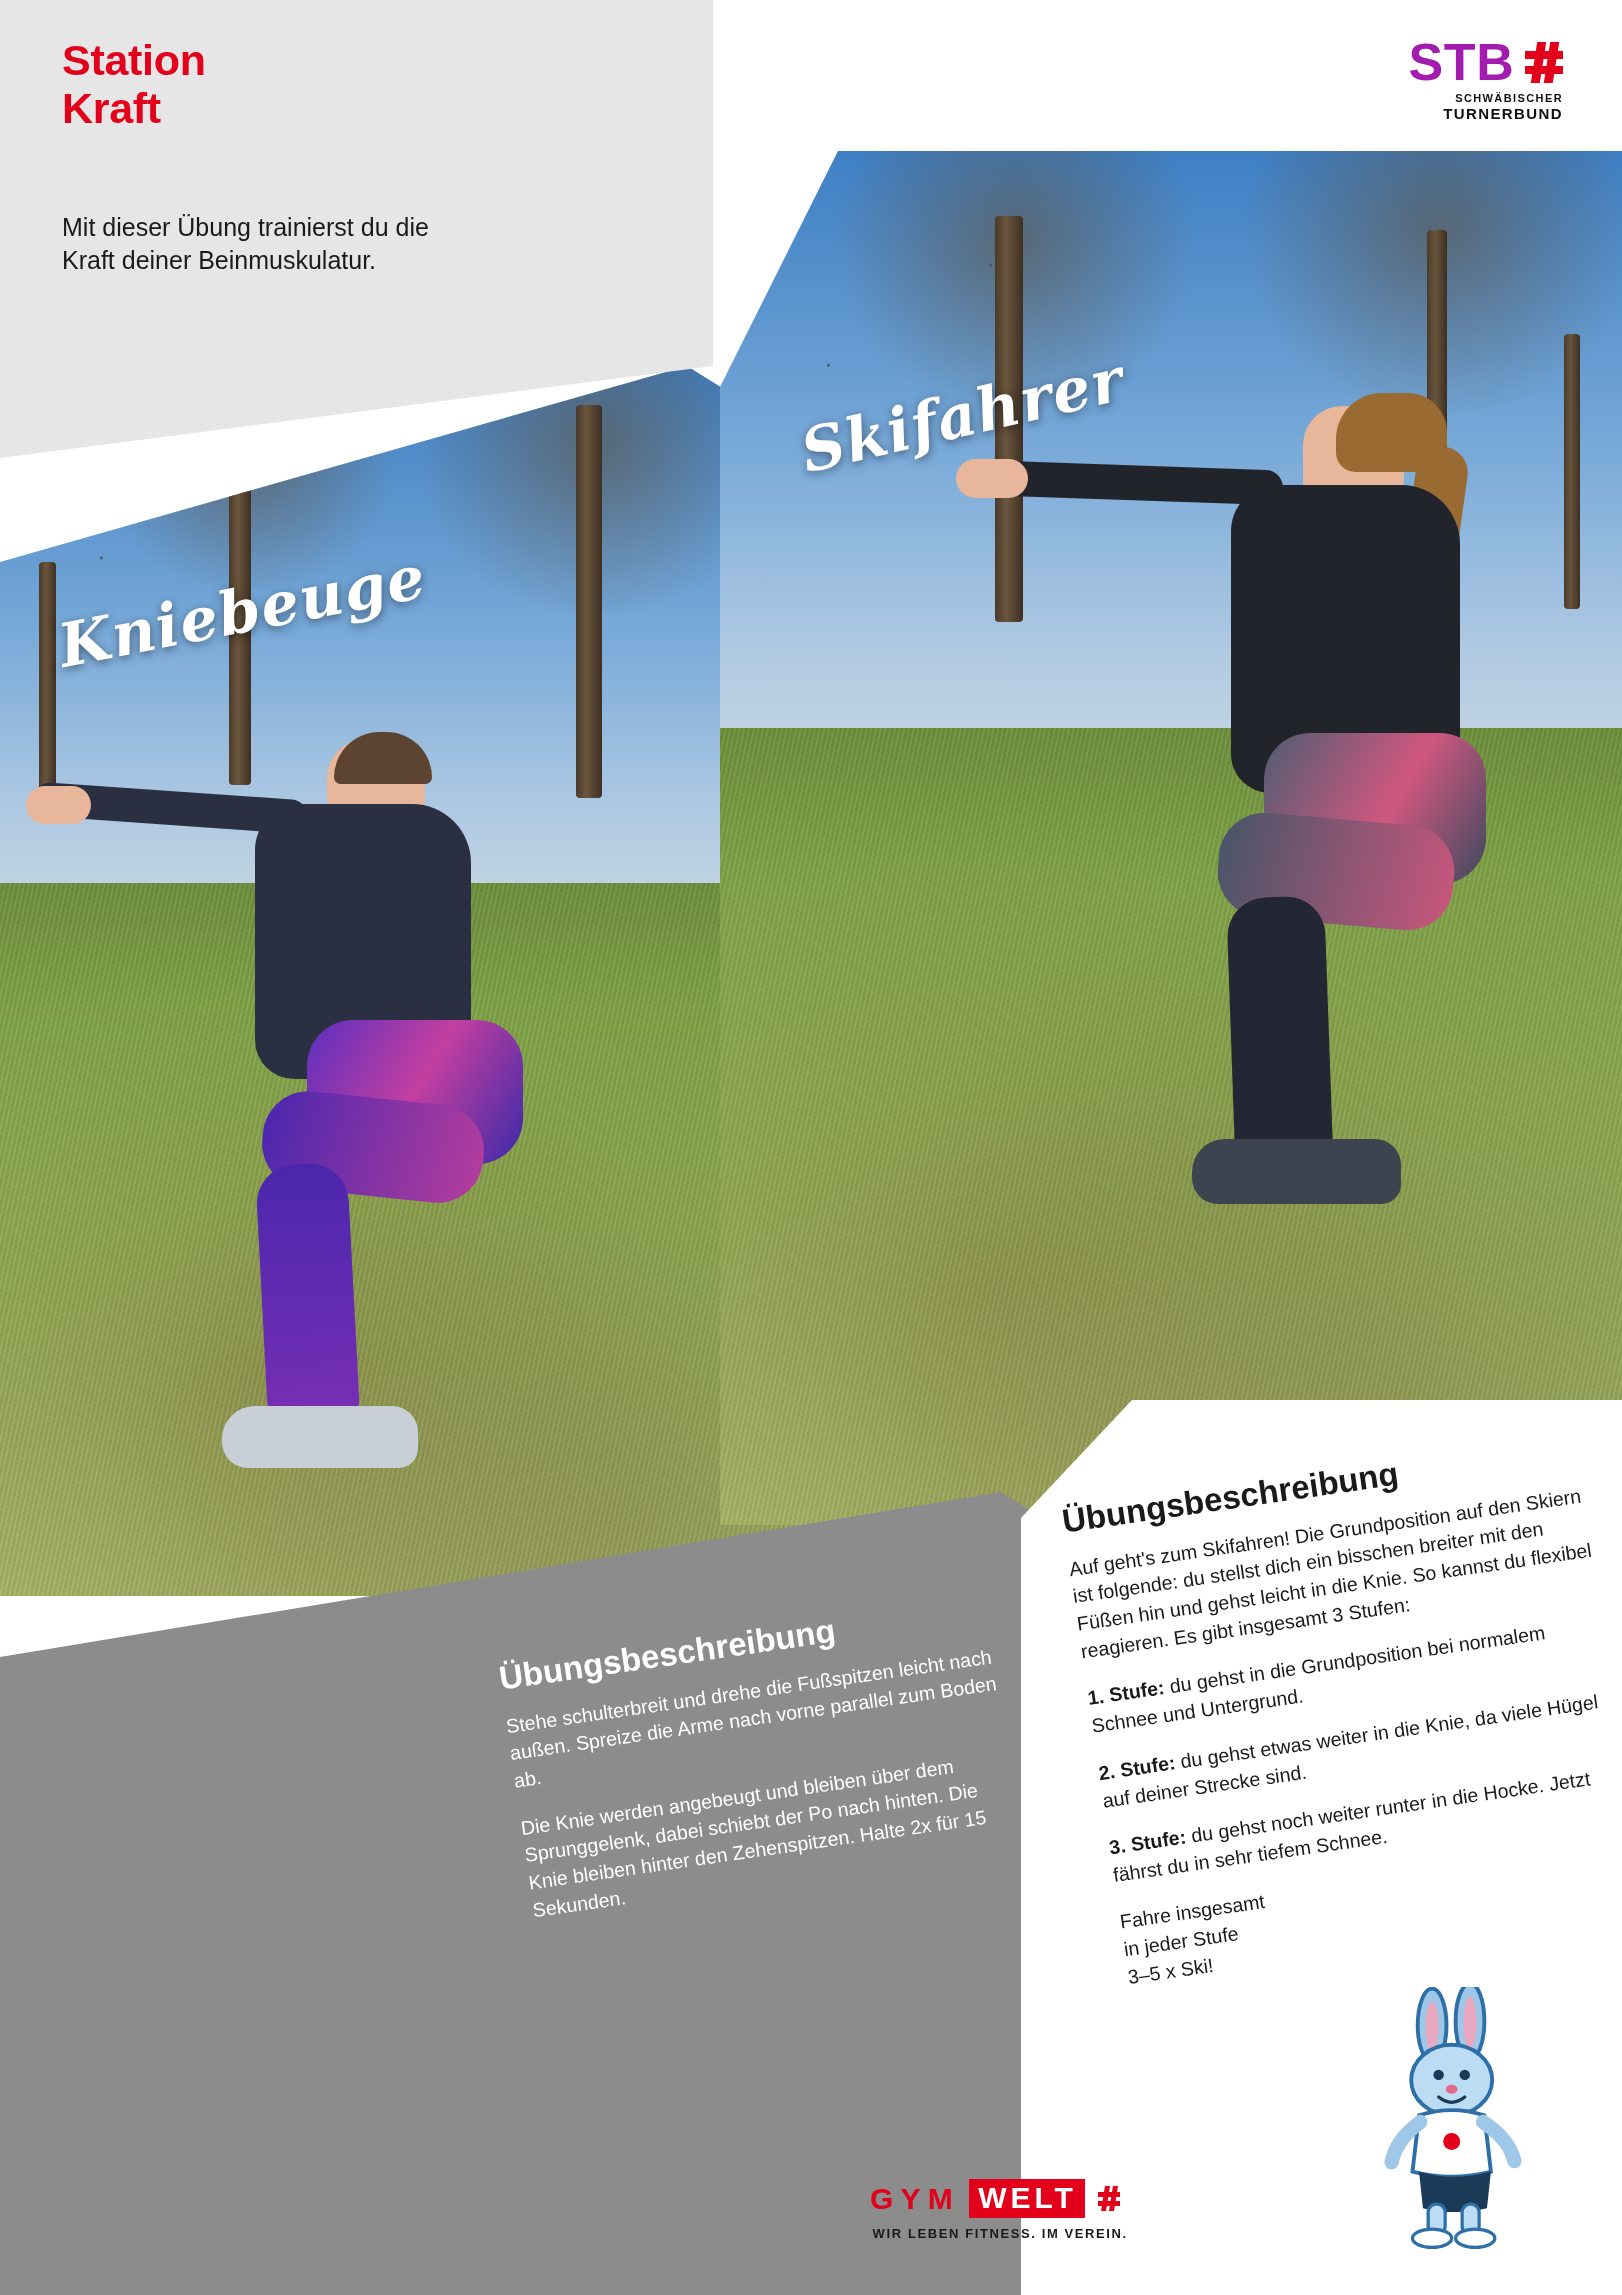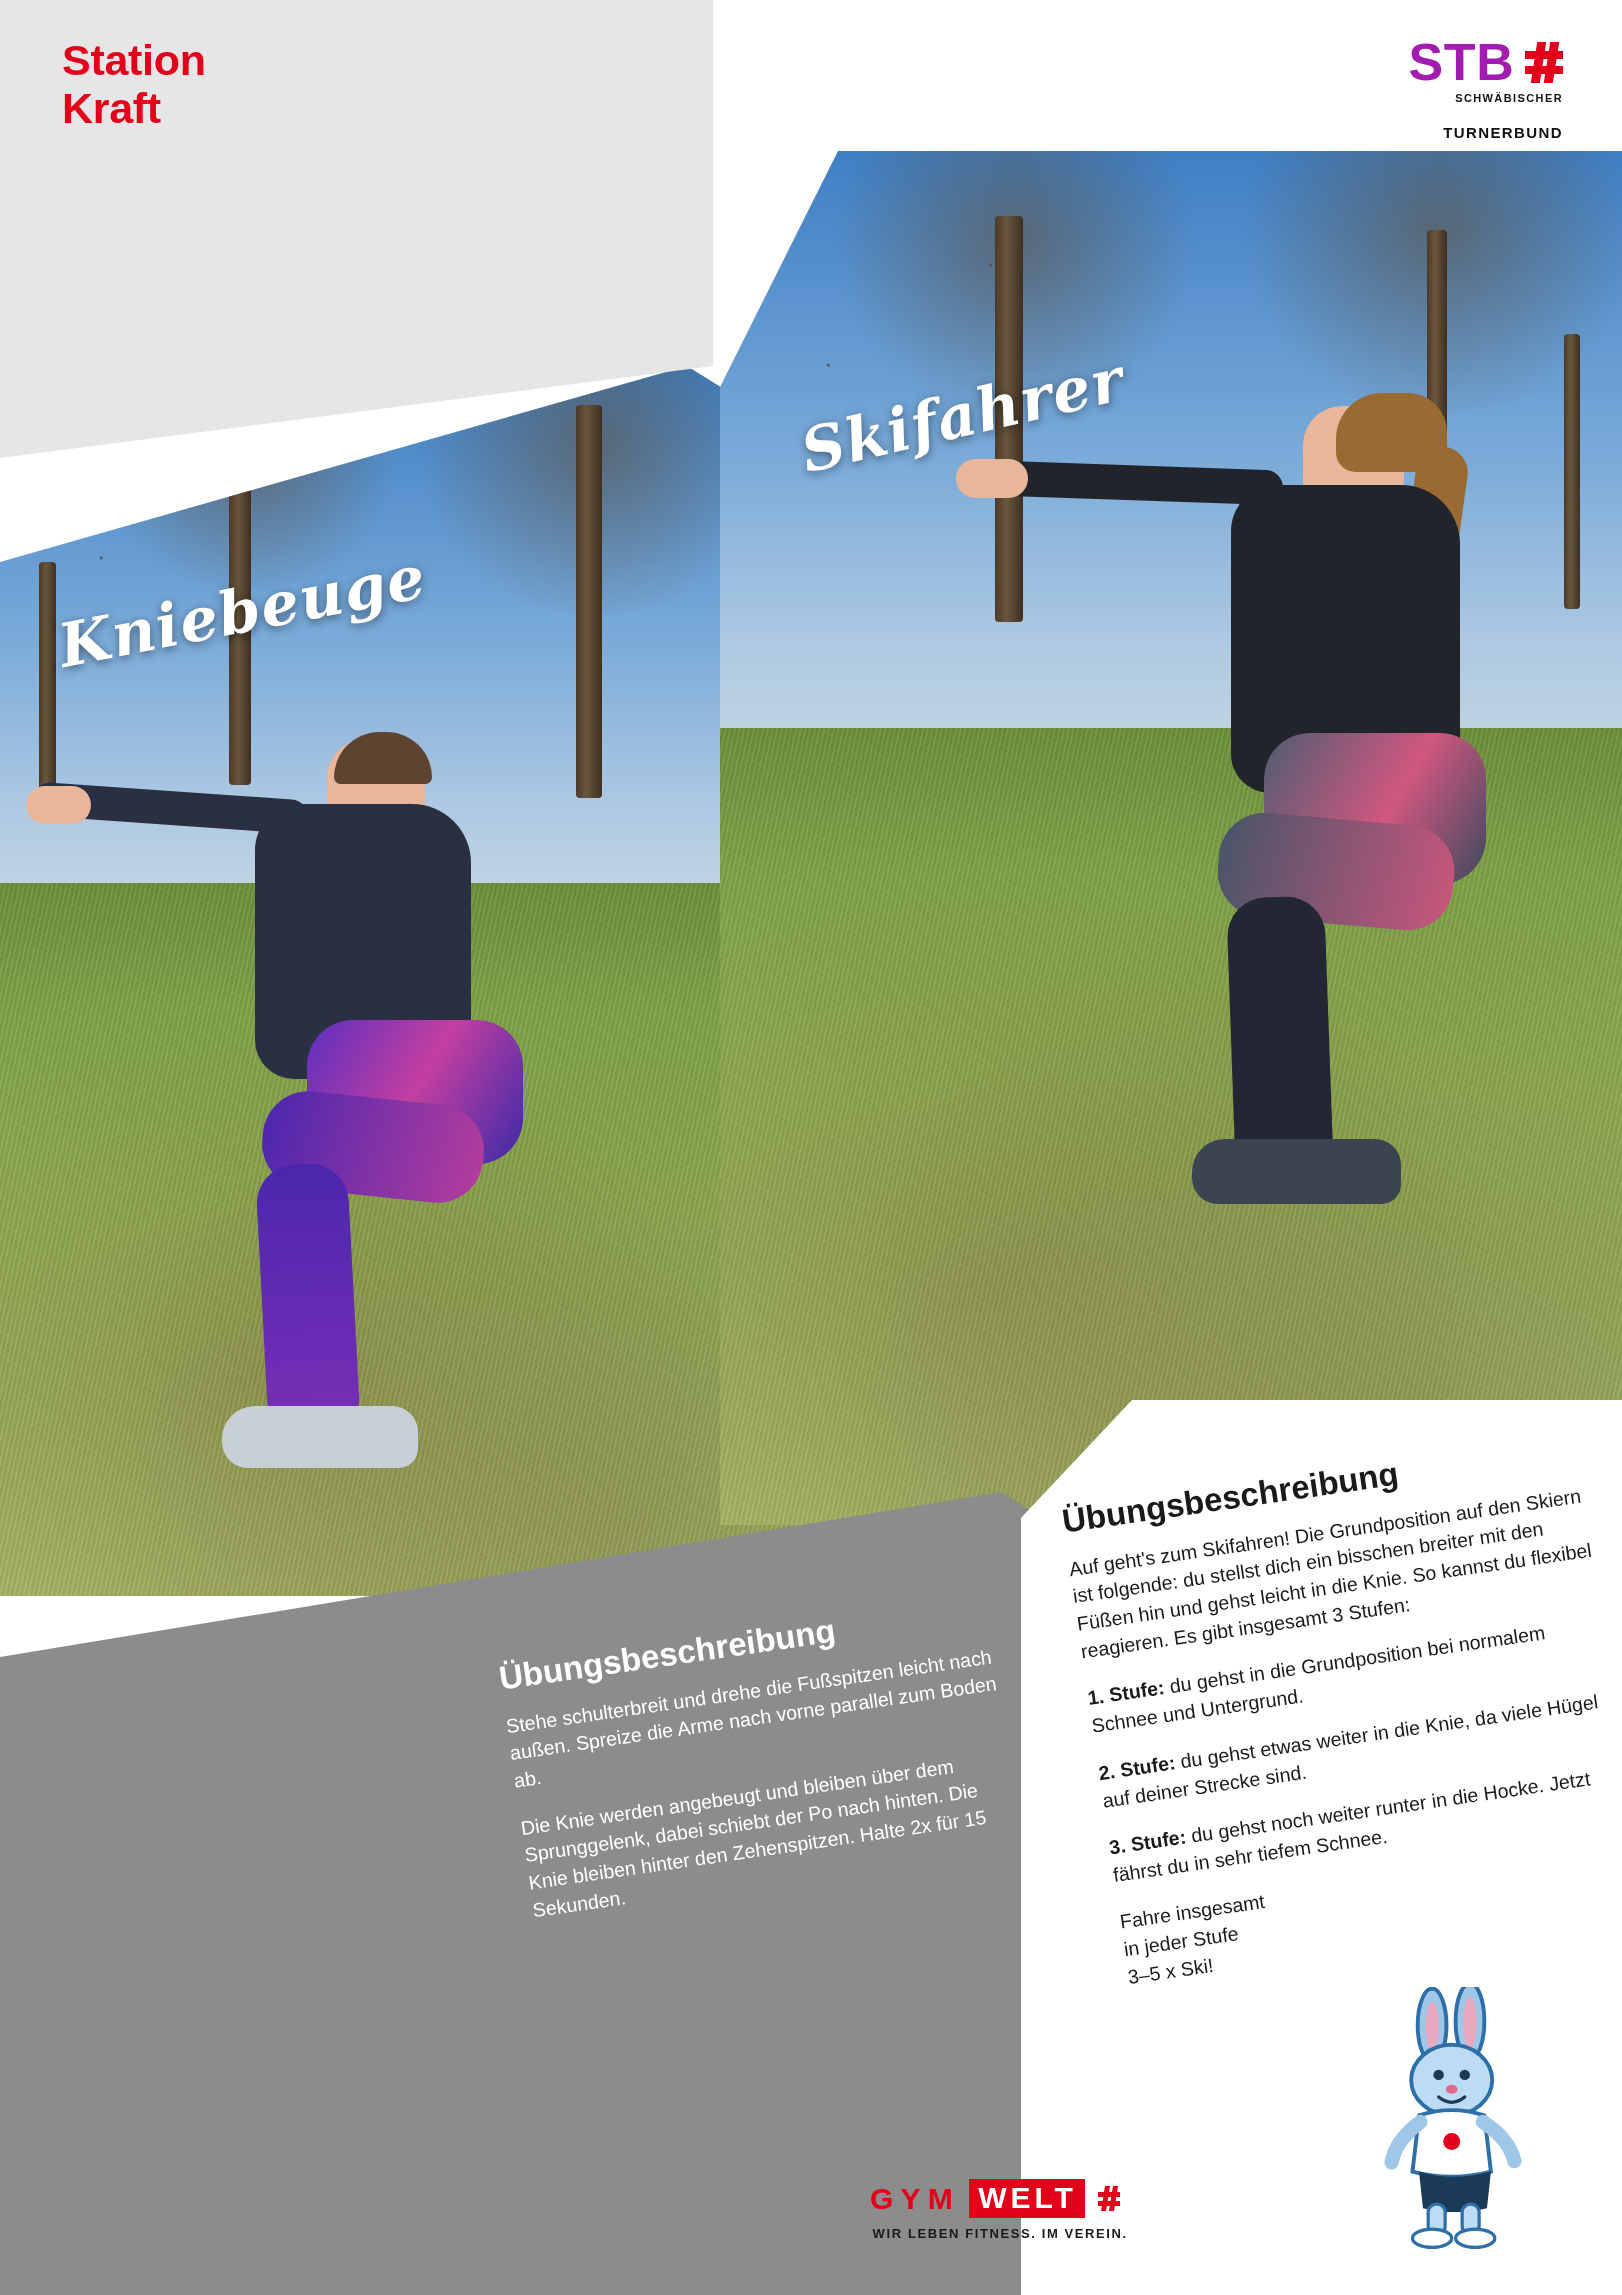--- a/index.html
+++ b/index.html
@@ -100,21 +100,21 @@
     font-weight: bold;
     letter-spacing: 1.4px;
     color: #111;
     margin-top: 6.5px;
   }
   .stb-sub2 {
     font-size: 15px;
     font-weight: bold;
     letter-spacing: 1.4px;
     color: #111;
-    margin-top: 20px;
+    margin-top: 1px;
   }
 
   
   .photo {
     position: absolute;
     overflow: hidden;
   }
 
   
   .photo-left {
@@ -413,20 +413,22 @@
     <p><b>2. Stufe:</b><span> du gehst etwas weiter in die Knie, da viele Hügel auf deiner Strecke sind.</span></p>
     <p><b>3. Stufe:</b><span> du gehst noch weiter runter in die Hocke. Jetzt fährst du in sehr tiefem Schnee.</span></p>
     <p style="white-space:pre-line;">Fahre insgesamt
 in jeder Stufe
 3–5 x Ski!</p>
   </div>
 
   <div class="header-band"></div>
   <div class="header-title">Station
 Kraft</div>
+  <div class="header-sub">Mit dieser Übung trainierst du die
+Kraft deiner Beinmuskulatur.</div>
 
   <div class="stb-logo">
     <div class="stb-top">
       <div class="stb-word">STB</div>
       <div class="stb-cross">
         <i class="v1"></i>
           <i class="v2"></i>
           <i class="h1"></i>
           <i class="h2"></i>
       </div>

